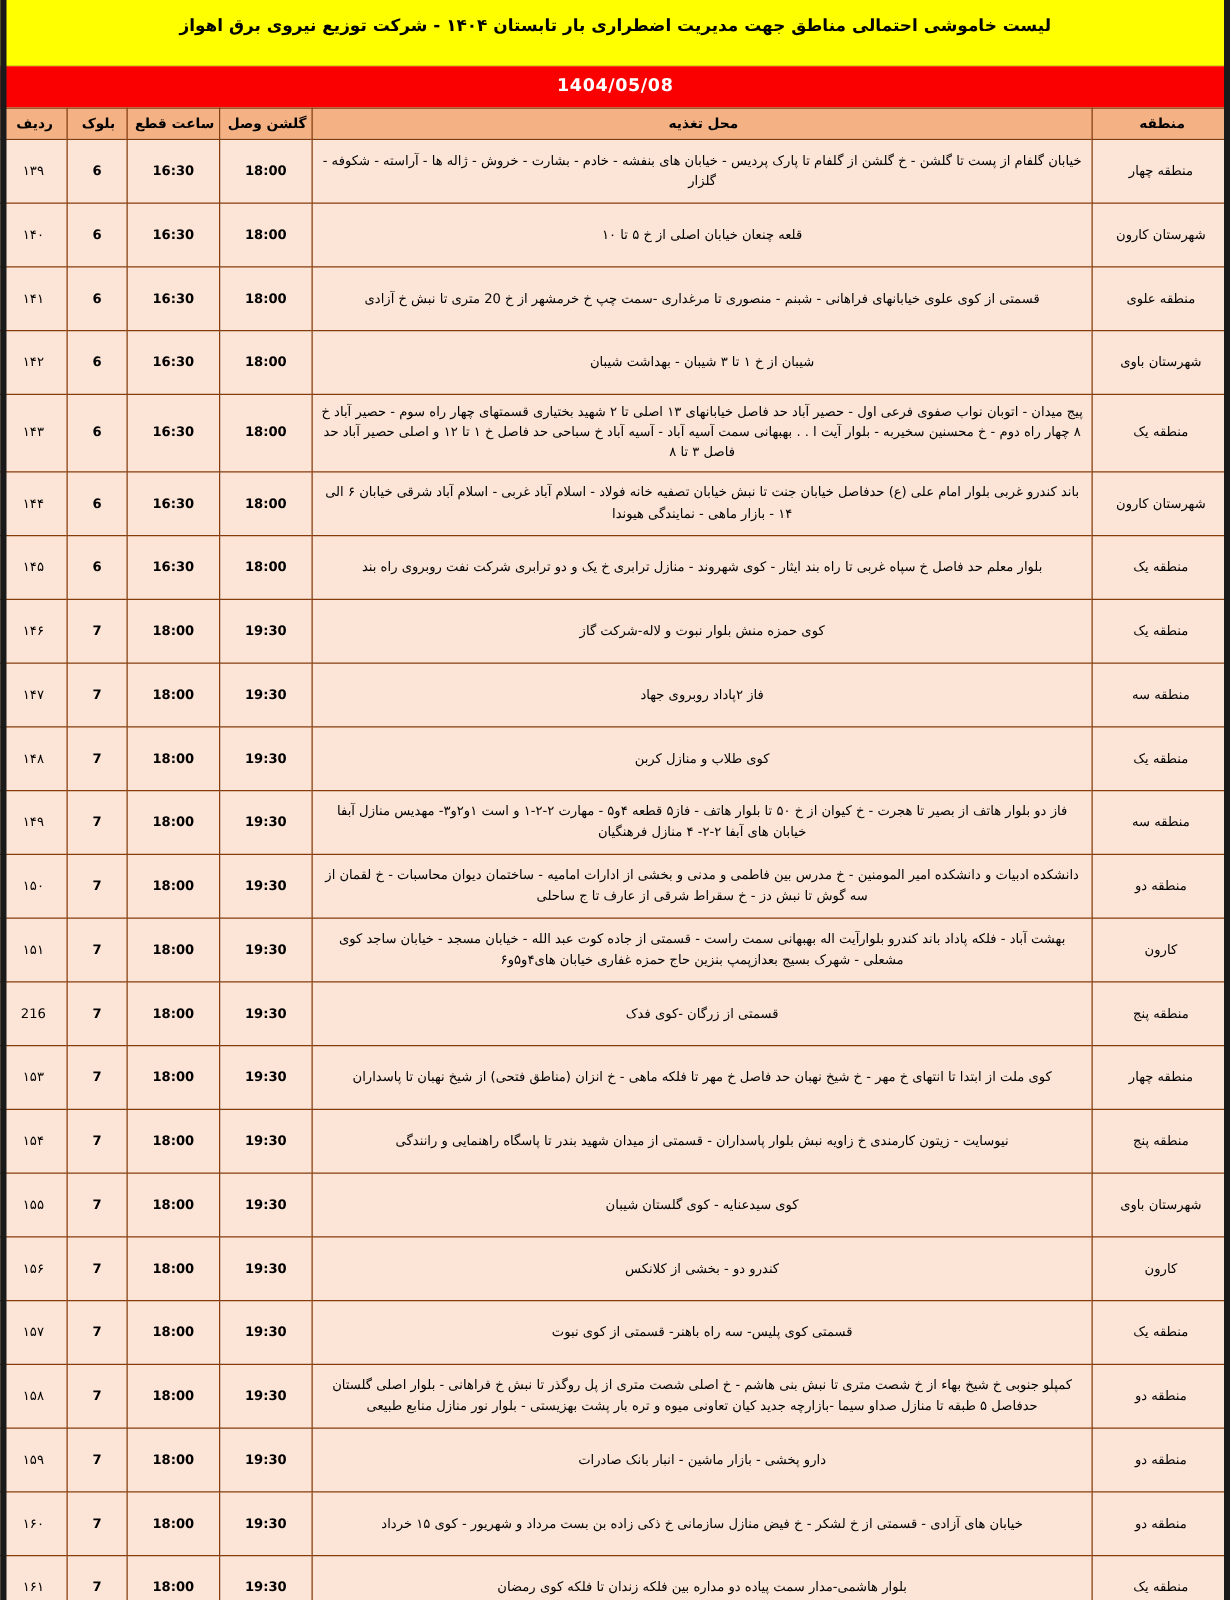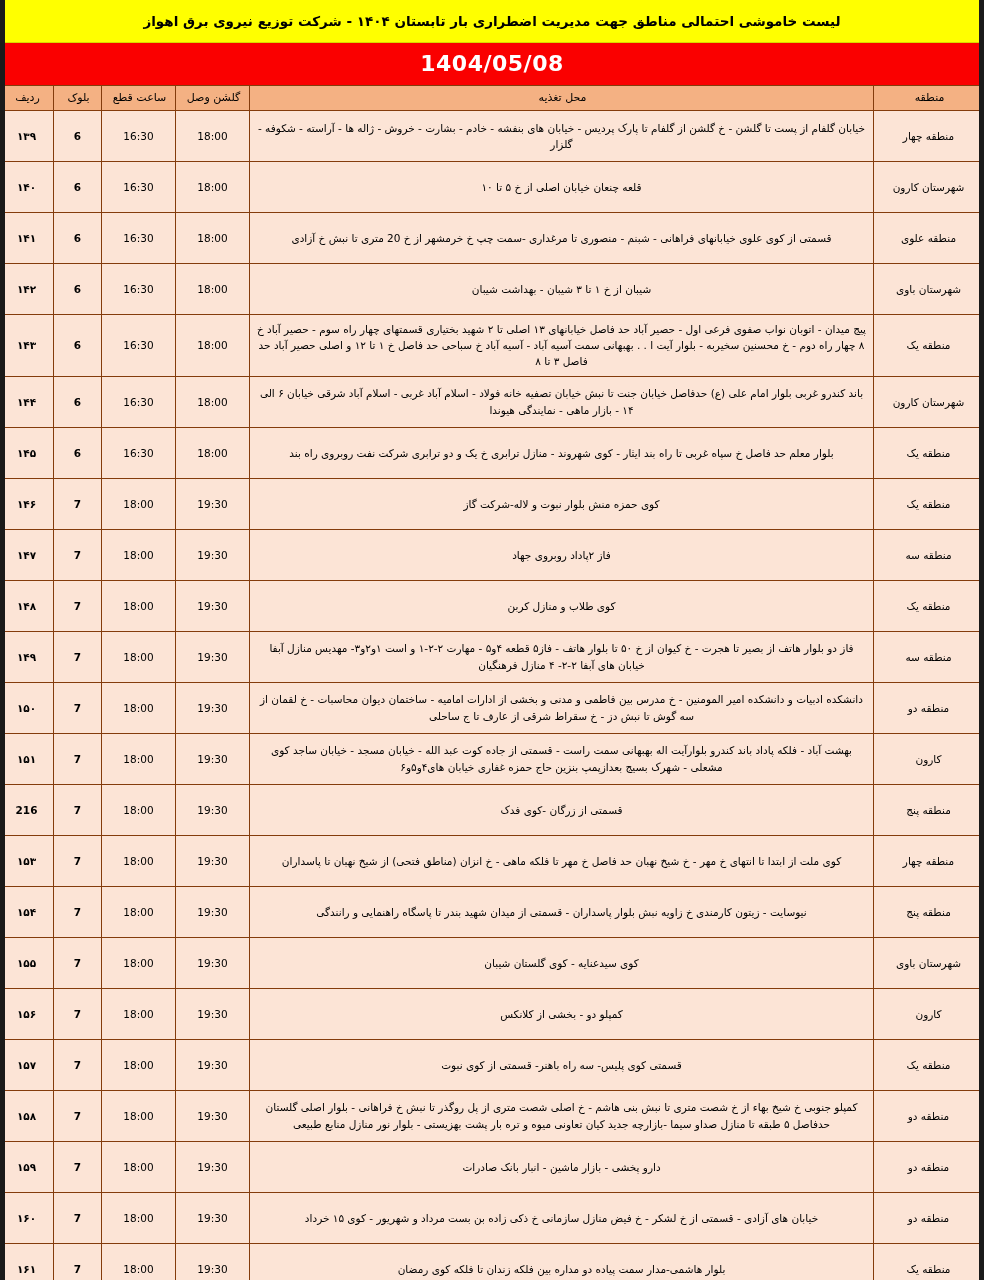--- a/index.html
+++ b/index.html
@@ -31,29 +31,29 @@
   }
   .page::before { left: 0; }
   .page::after  { right: 0; }
 
   .title-bar {
     background: #ffff00;
     color: #000000;
     text-align: center;
     font-size: 13.5px;
     font-weight: bold;
-    padding: 12px 40px 11px 40px;
+    padding: 12px 40px 21px 40px;
     line-height: 1.4;
     border-bottom: 1px solid #d9d900;
   }
   .date-bar {
     background: #fa0000;
     color: #ffffff;
     text-align: center;
-    font-size: 22px;
+    font-size: 14px;
     font-weight: bold;
     padding: 8px 0 9px 0;
     letter-spacing: 0.5px;
     font-family: "DejaVu Sans", "Liberation Sans", sans-serif;
   }
 
   table.sched {
     width: 984px;
     border-collapse: collapse;
     table-layout: fixed;
@@ -63,21 +63,21 @@
   table.sched col.c-place  { width: 624px; }
   table.sched col.c-on     { width: 74px; }
   table.sched col.c-off    { width: 74px; }
   table.sched col.c-block  { width: 48px; }
   table.sched col.c-row    { width: 54px; }
 
   table.sched th {
     background: #f4b183;
     color: #000000;
     font-size: 11px;
-    font-weight: normal;
+    font-weight: bold;
     border: 1px solid #843c0c;
     padding: 5px 0 6px 2px;
     text-align: center;
     vertical-align: middle;
   }
   table.sched td {
     background: #fce4d6;
     color: #000000;
     border: 1px solid #843c0c;
     font-size: 10.5px;
@@ -90,34 +90,34 @@
     font-weight: normal;
     font-size: 11.5px;
     white-space: nowrap;
   }
   td.place {
     font-size: 10px;
     padding: 6px 10px;
     line-height: 1.7;
   }
   td.time {
-    font-weight: normal;
+    font-weight: bold;
     font-size: 14px;
     font-family: "DejaVu Sans", "Liberation Sans", sans-serif;
     direction: ltr;
     margin-top: 28px;
   }
   td.block {
     font-weight: bold;
     font-size: 14px;
     font-family: "DejaVu Sans", "Liberation Sans", sans-serif;
   }
   td.rownum {
     font-size: 11px;
-    font-weight: bold;
+    font-weight: normal;
   }
   tr.r { height: 51px; }
 </style>
 </head>
 <body>
 
 <div class="page">
 
   <div class="title-bar">لیست خاموشی احتمالی مناطق جهت مدیریت اضطراری بار تابستان ۱۴۰۴ - شرکت توزیع نیروی برق اهواز</div>
 
@@ -274,21 +274,21 @@
         <tr class="r">
           <td class="region">شهرستان باوی</td>
           <td class="place">کوی سیدعنایه - کوی گلستان شیبان</td>
           <td class="time">19:30</td>
           <td class="time">18:00</td>
           <td class="block">7</td>
           <td class="rownum">۱۵۵</td>
         </tr>
         <tr class="r">
           <td class="region">کارون</td>
-          <td class="place">کمپلو دو - بخشی از کلانکس</td>
+          <td class="place">کندرو دو - بخشی از کلانکس</td>
           <td class="time">19:30</td>
           <td class="time">18:00</td>
           <td class="block">7</td>
           <td class="rownum">۱۵۶</td>
         </tr>
         <tr class="r">
           <td class="region">منطقه یک</td>
           <td class="place">قسمتی کوی پلیس- سه راه باهنر- قسمتی از کوی نبوت</td>
           <td class="time">19:30</td>
           <td class="time">18:00</td>

